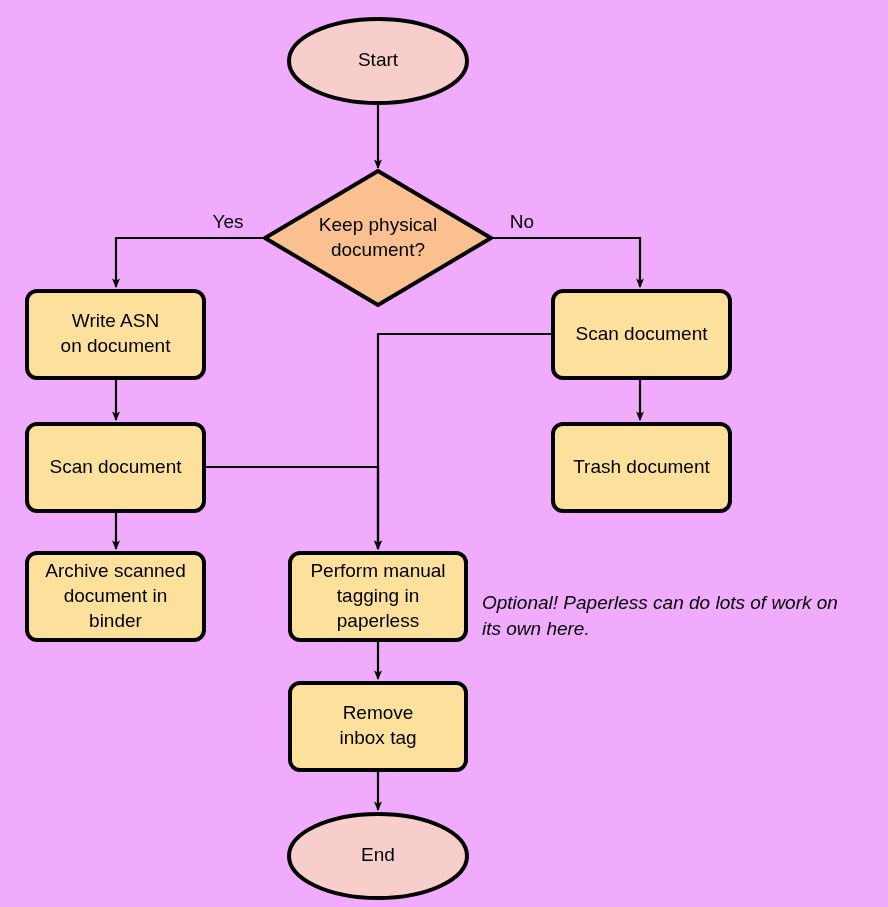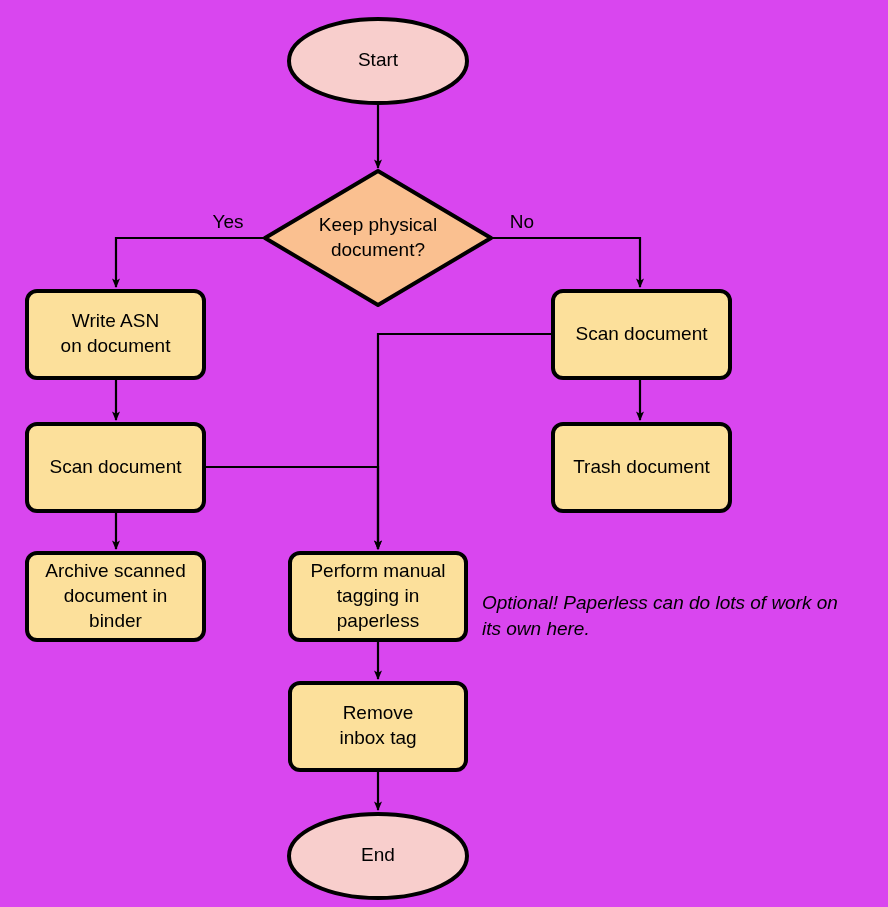--- a/index.html
+++ b/index.html
@@ -51,21 +51,21 @@
   .note-text {
     font-family: "Liberation Sans", sans-serif;
     font-style: italic;
     font-size: 19px;
     fill: #000000;
   }
 </style>
 </head>
 <body style="background: rgb(255, 255, 255);">
 
-<div id="flow-root" style="background: #d946ef;">
+<div id="flow-root" style="background: #f0abfc;">
   <svg id="flowchart" viewBox="0 0 888 907" xmlns="http://www.w3.org/2000/svg">
     <defs>
       <marker id="arrowhead" markerWidth="10" markerHeight="10" refX="8.6" refY="4" orient="auto" markerUnits="userSpaceOnUse">
         <path d="M0,0 L9.5,4 L0,8 L2.4,4 Z" fill="#000000"></path>
       </marker>
     </defs>
     <g id="edges-layer">
         <polyline points="378,103 378,168" class="edge-line" marker-end="url(#arrowhead)"></polyline>
         <polyline points="265,238 116,238 116,287" class="edge-line" marker-end="url(#arrowhead)"></polyline>
         <polyline points="491,238 640,238 640,287" class="edge-line" marker-end="url(#arrowhead)"></polyline>

